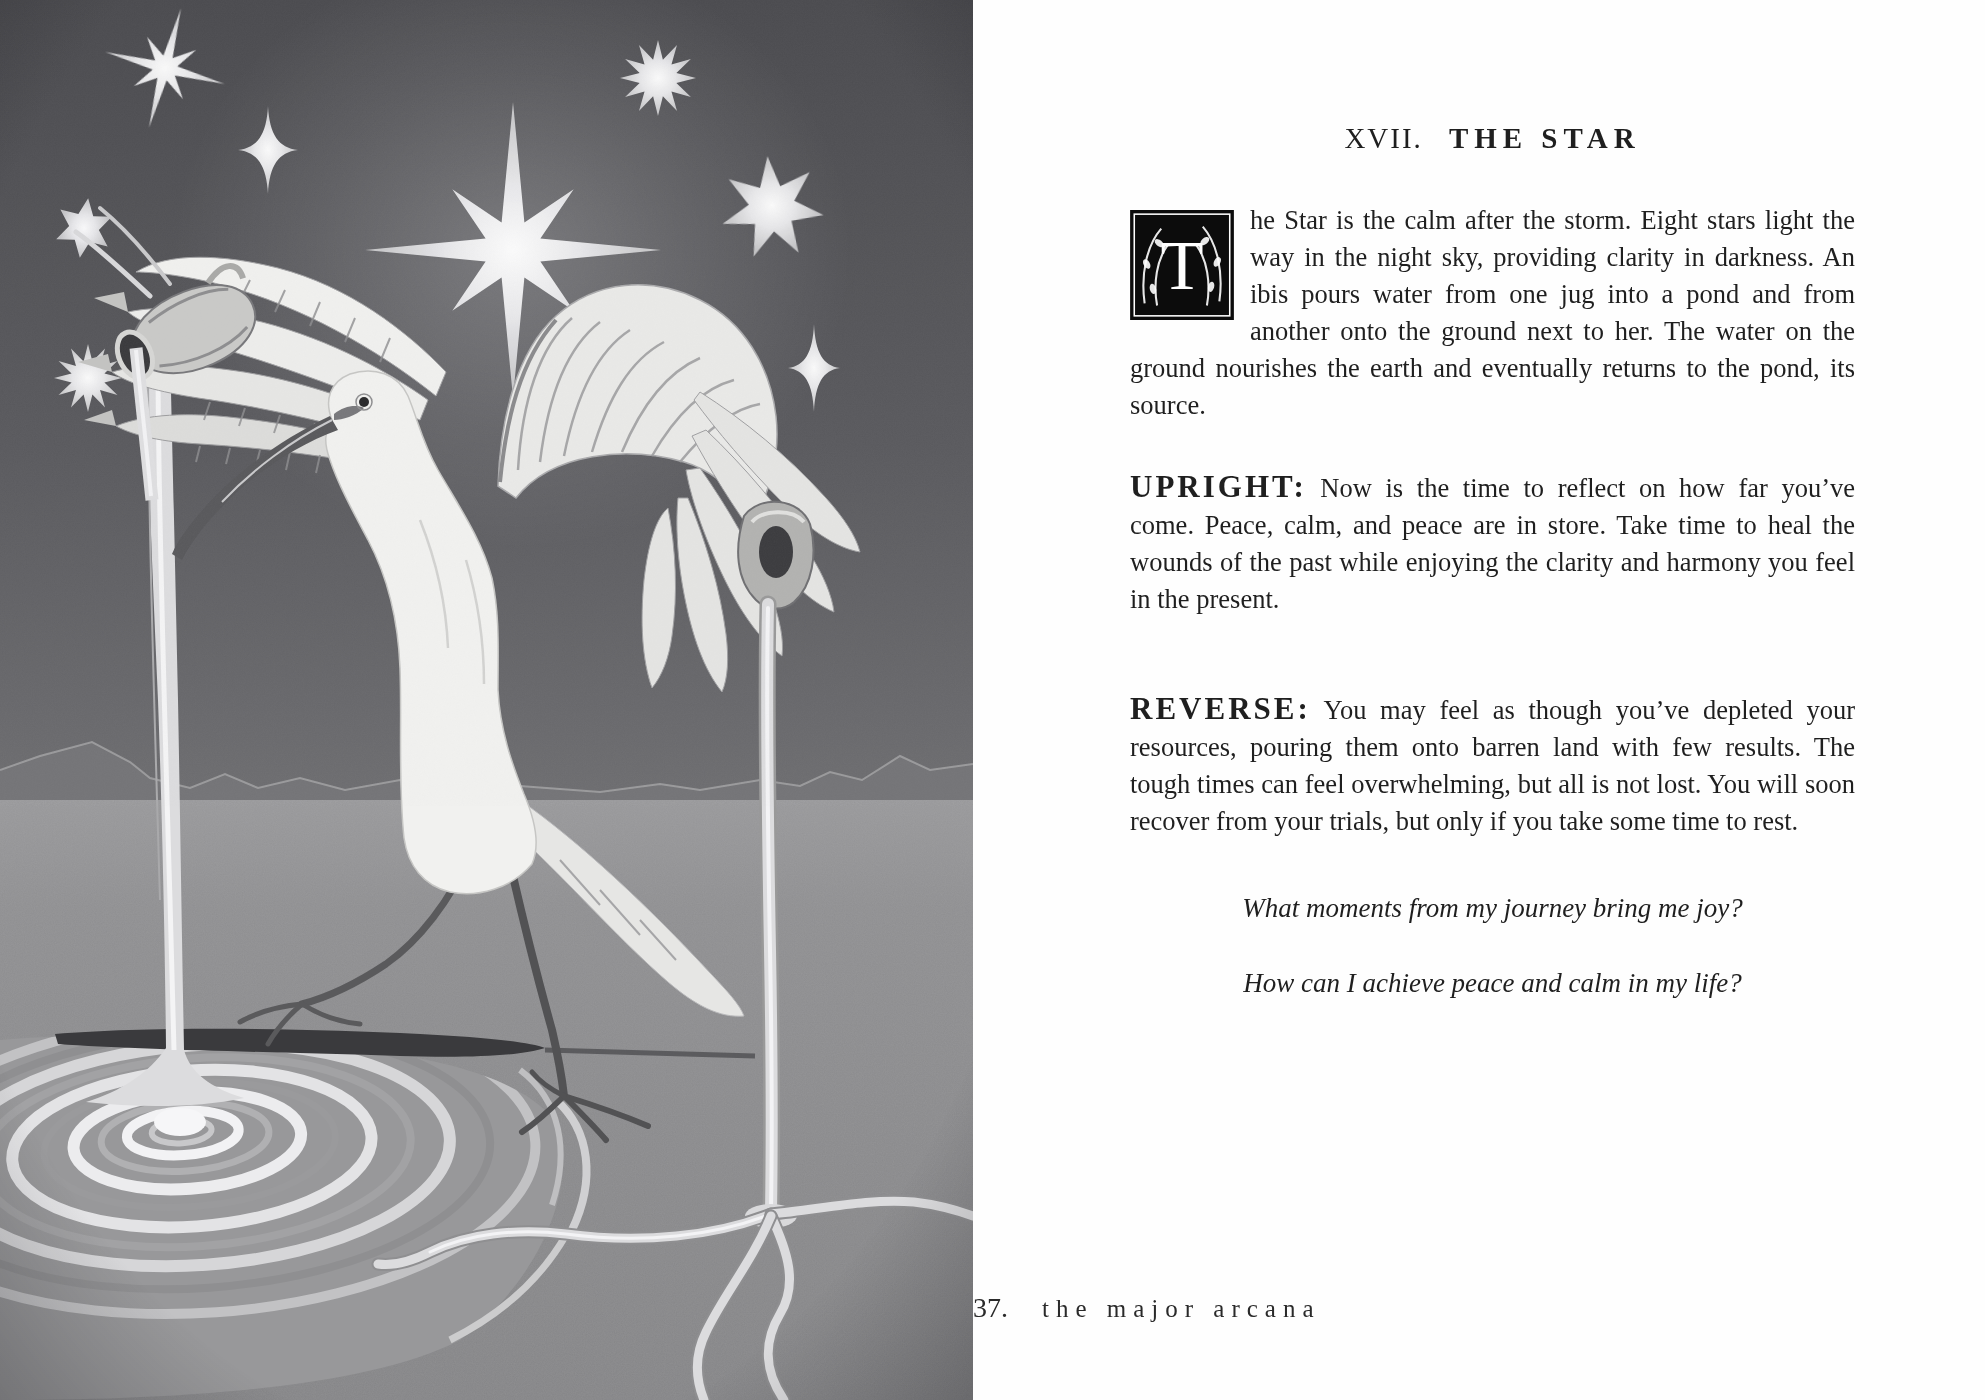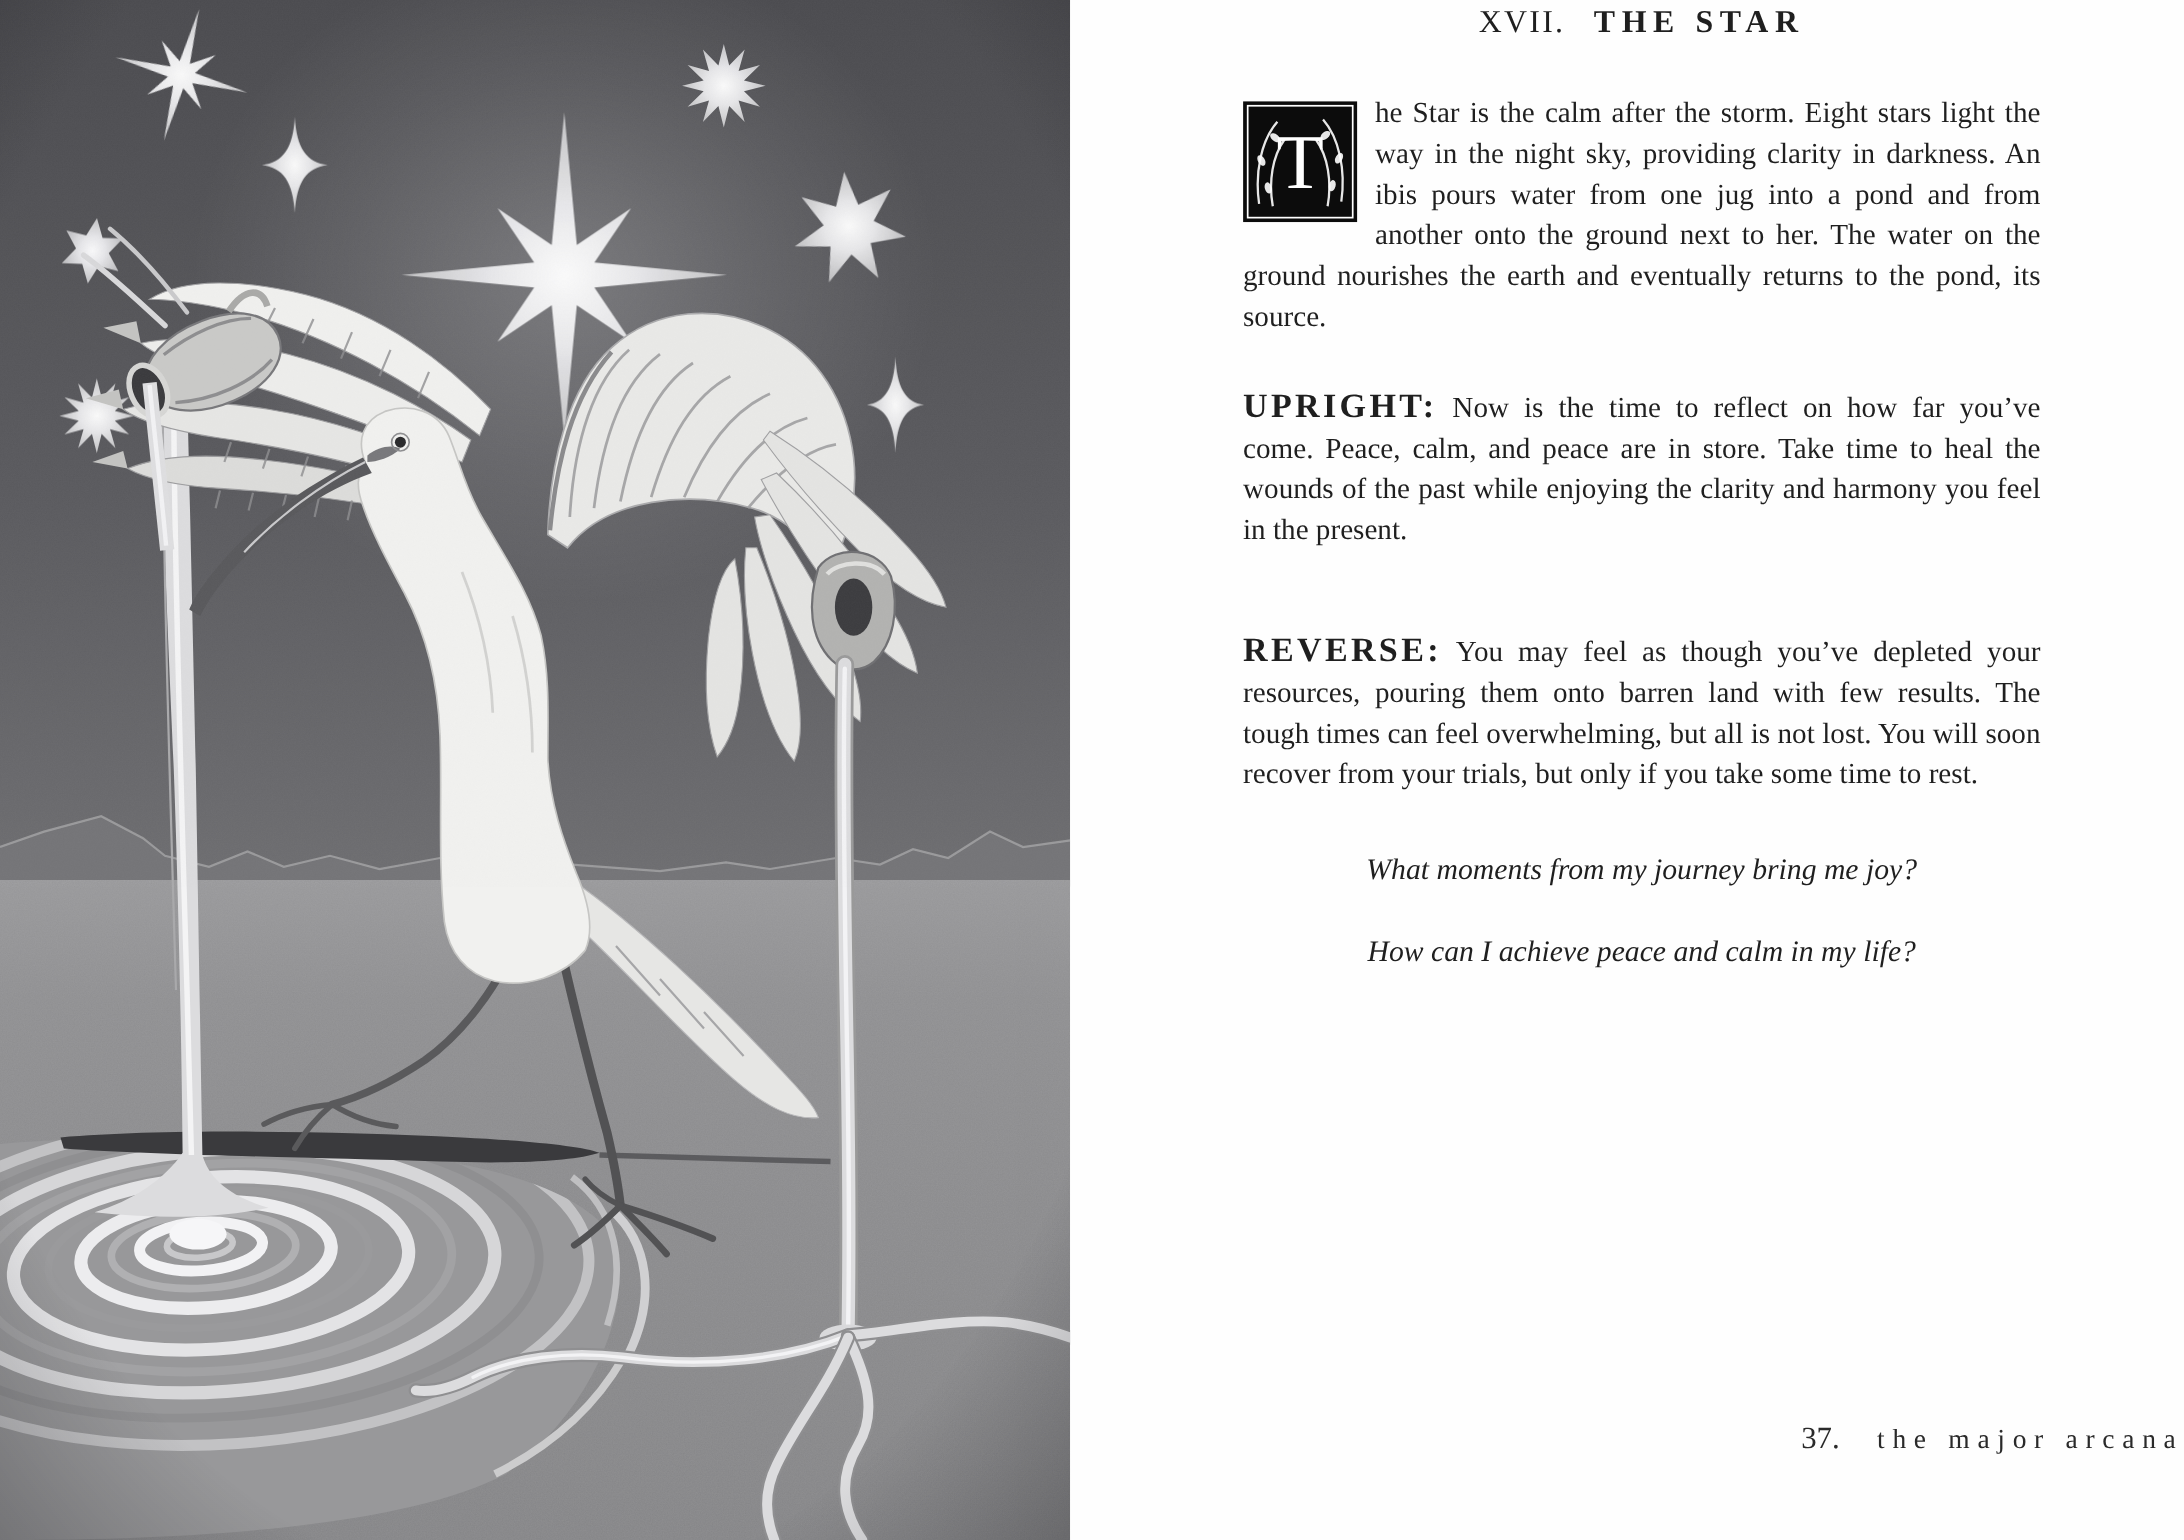--- a/index.html
+++ b/index.html
@@ -2,35 +2,35 @@
 <html><head>
 <meta charset="utf-8">
 <style>
   html,body{margin:0;padding:0;background:#ffffff;}
   .spread{position:relative;width:1985px;height:1400px;background:#fefefe;overflow:hidden;
           font-family:"Liberation Serif", serif;color:#1f1f1f;}
   .art{position:absolute;left:0;top:0;width:973px;height:1400px;}
   .art svg{display:block;}
   .page{position:absolute;left:973px;top:0;width:1012px;height:1400px;background:#fefefe;}
   .content{position:absolute;left:157px;top:0;width:725px;}
-  .chapter-heading{margin:0;text-align:center;font-weight:400;
+  .chapter-heading{margin:0;padding-top:118px;text-align:center;font-weight:400;
                    font-size:29px;line-height:40px;letter-spacing:0;}
   .chapter-number{letter-spacing:2px;}
   .chapter-title{font-weight:700;letter-spacing:6px;margin-left:26px;}
   .bodytext{font-size:26.5px;line-height:37px;text-align:justify;}
   .p1{margin:44px 0 0 0;}
   .p2{margin:0;text-indent:44px;}
   .p-upright{margin:44px 0 0 0;}
   .p-reverse{margin:72px 0 0 0;}
   .sc-label{font-size:31px;letter-spacing:3px;font-weight:bold;}
   .dropcap-box{float:left;width:104px;height:110px;margin:8px 16px 4px 0;}
   .question{margin:0;text-align:center;font-style:italic;font-size:27px;line-height:37px;}
   .q1{margin-top:50px;}
   .q2{margin-top:38px;}
-  .folio{position:absolute;left:0;top:1292px;width:1012px;text-align:right;color:#2a2a2a;}
+  .folio{position:absolute;left:0;top:1292px;width:1012px;text-align:left;color:#2a2a2a;}
   .folio-number{font-size:28px;}
   .folio-section{font-size:25px;letter-spacing:7px;margin-left:34px;}
 </style>
 </head>
 <body>
 
 <div class="spread">
 
   <div class="art">
     <svg width="973" height="1400" viewBox="0 0 973 1400">

